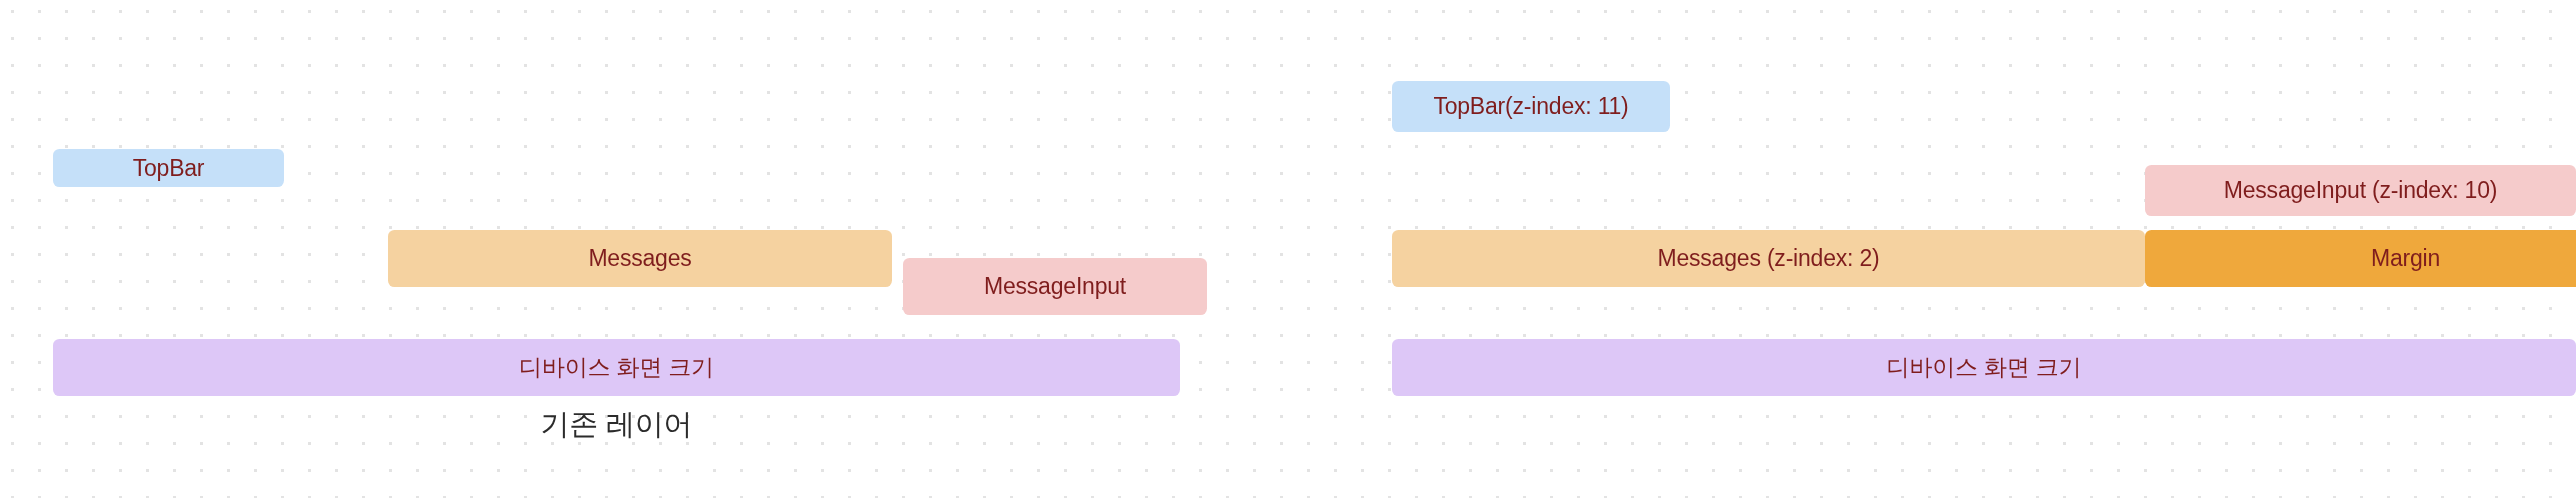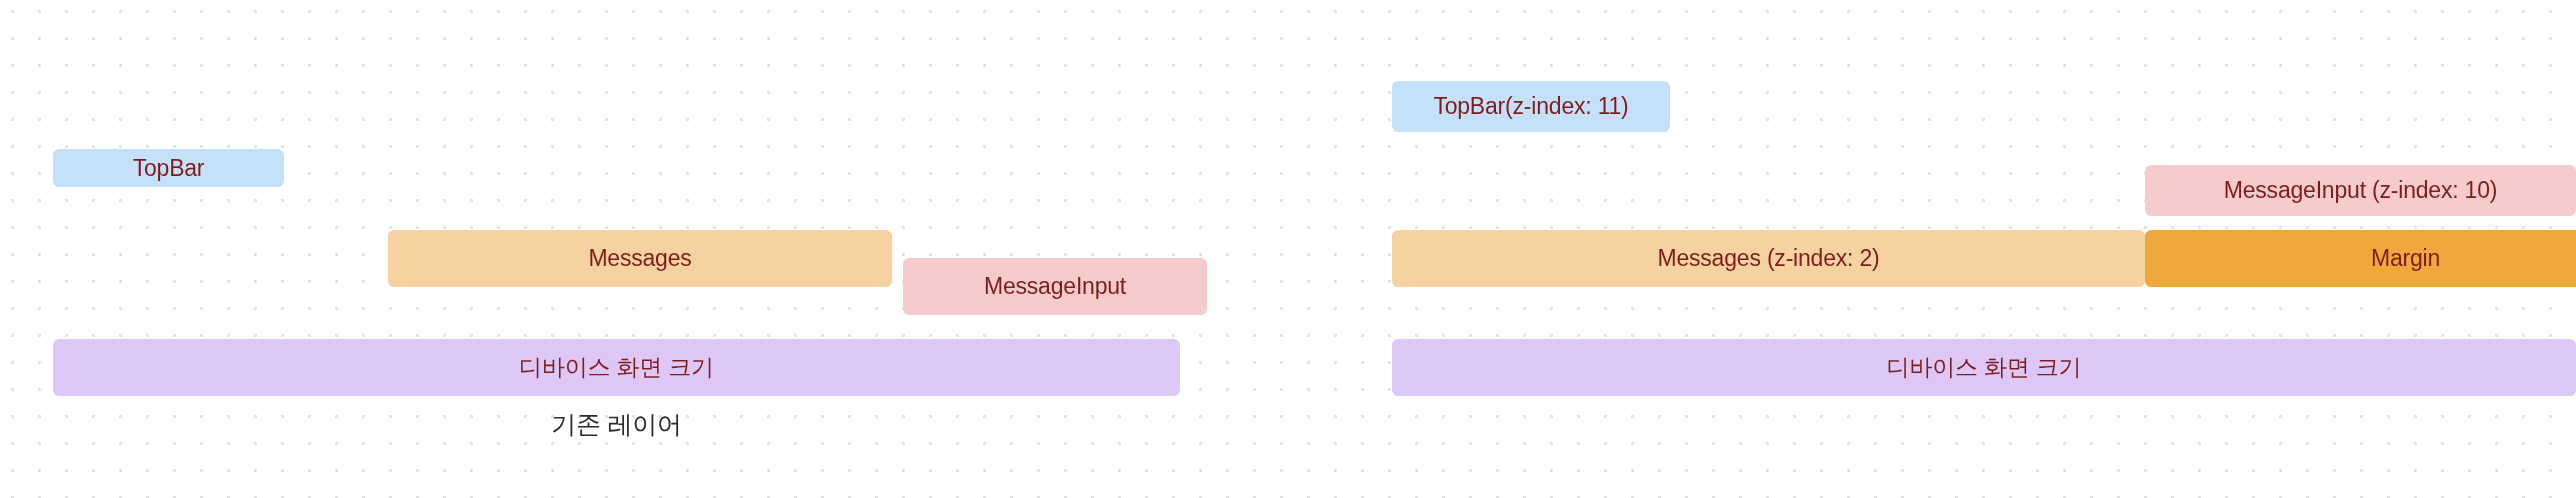--- a/index.html
+++ b/index.html
@@ -93,21 +93,21 @@
   #block-device-right     { left: 113px; width: 1184px; }
 
   
   .panel-caption {
     position: absolute;
     top: 409px;
     height: 31px;
     display: flex;
     align-items: center;
     justify-content: center;
-    font-size: 25px;
+    font-size: 29px;
     color: #2b2b2b;
     letter-spacing: -0.2px;
     white-space: nowrap;
   }
   #caption-existing { left: 53px;  width: 1127px; }
   #caption-revised  { left: 113px; width: 1184px; }
 </style>
 </head>
 <body>
 

